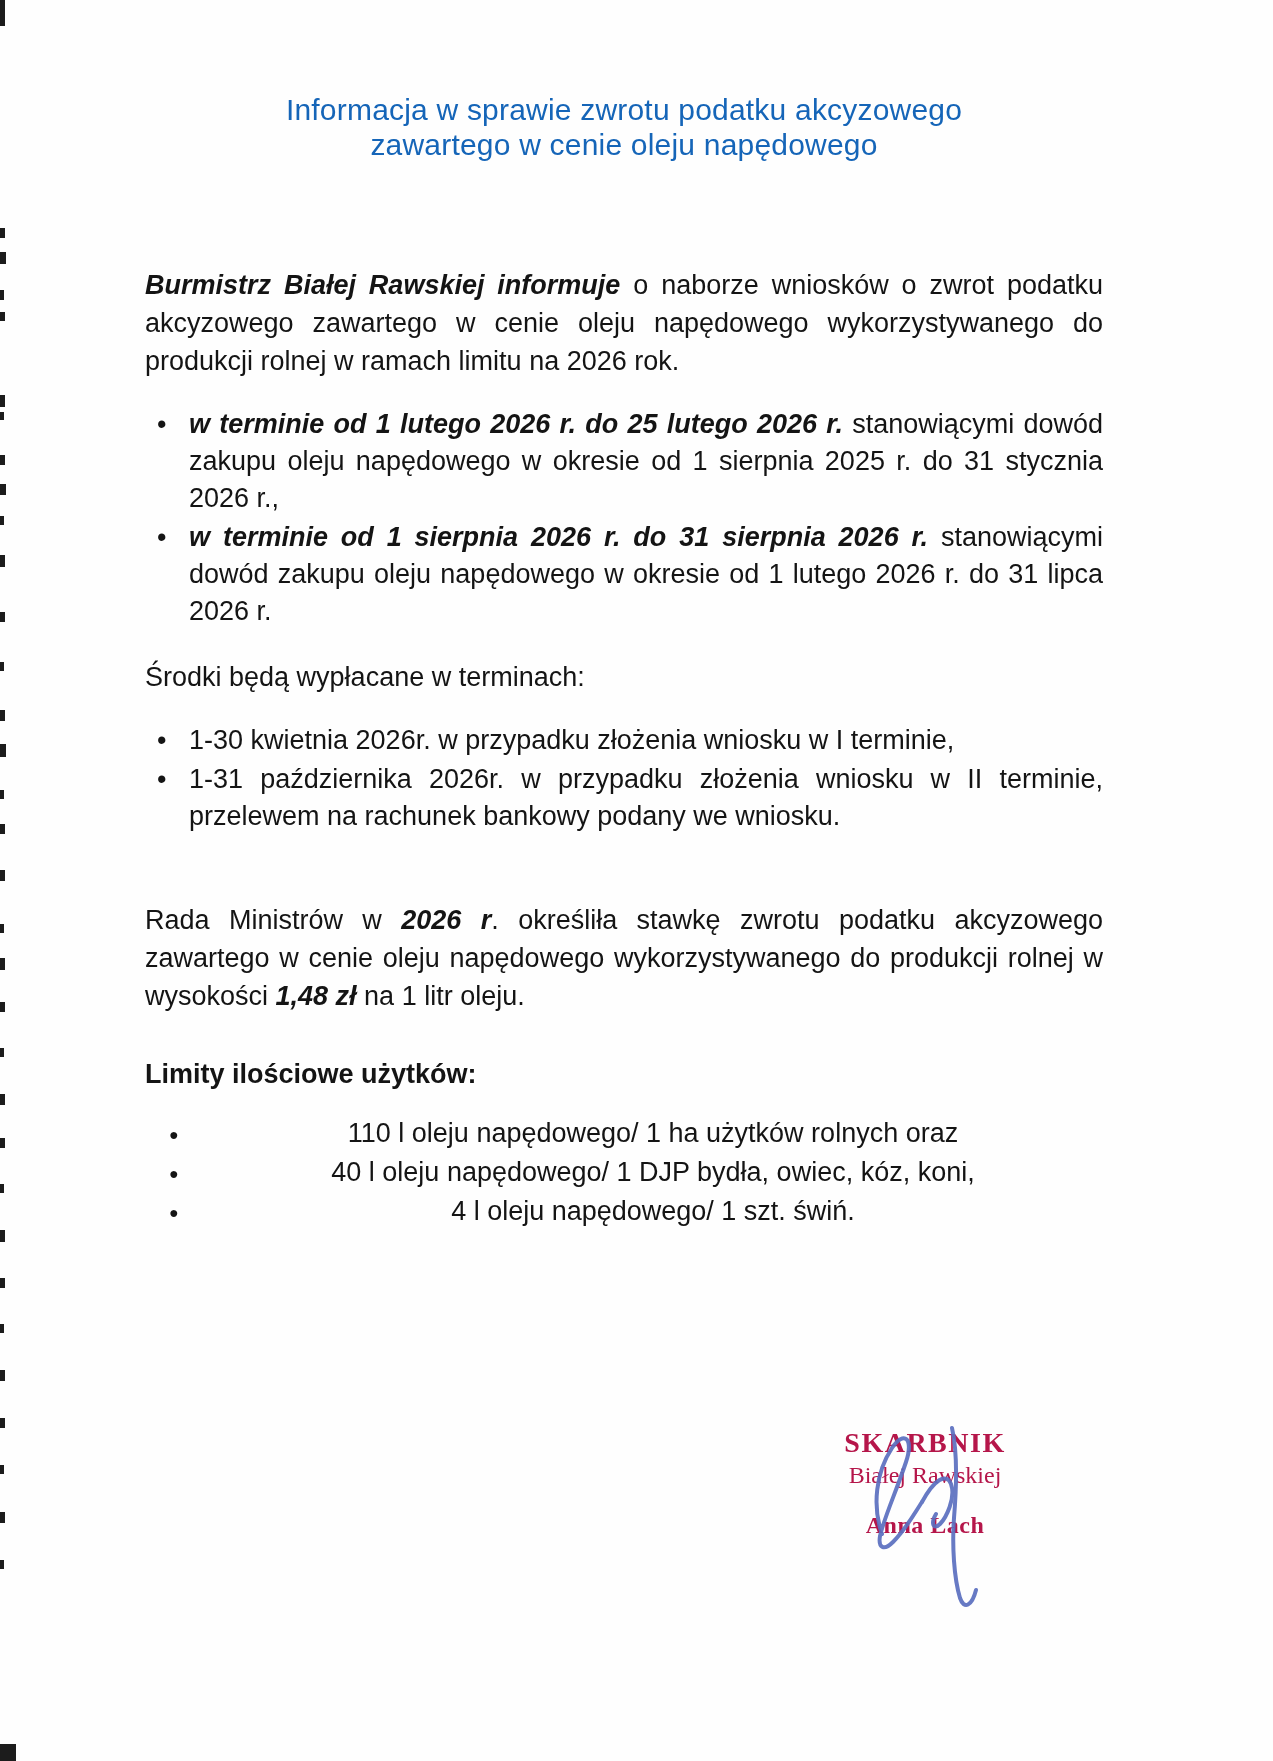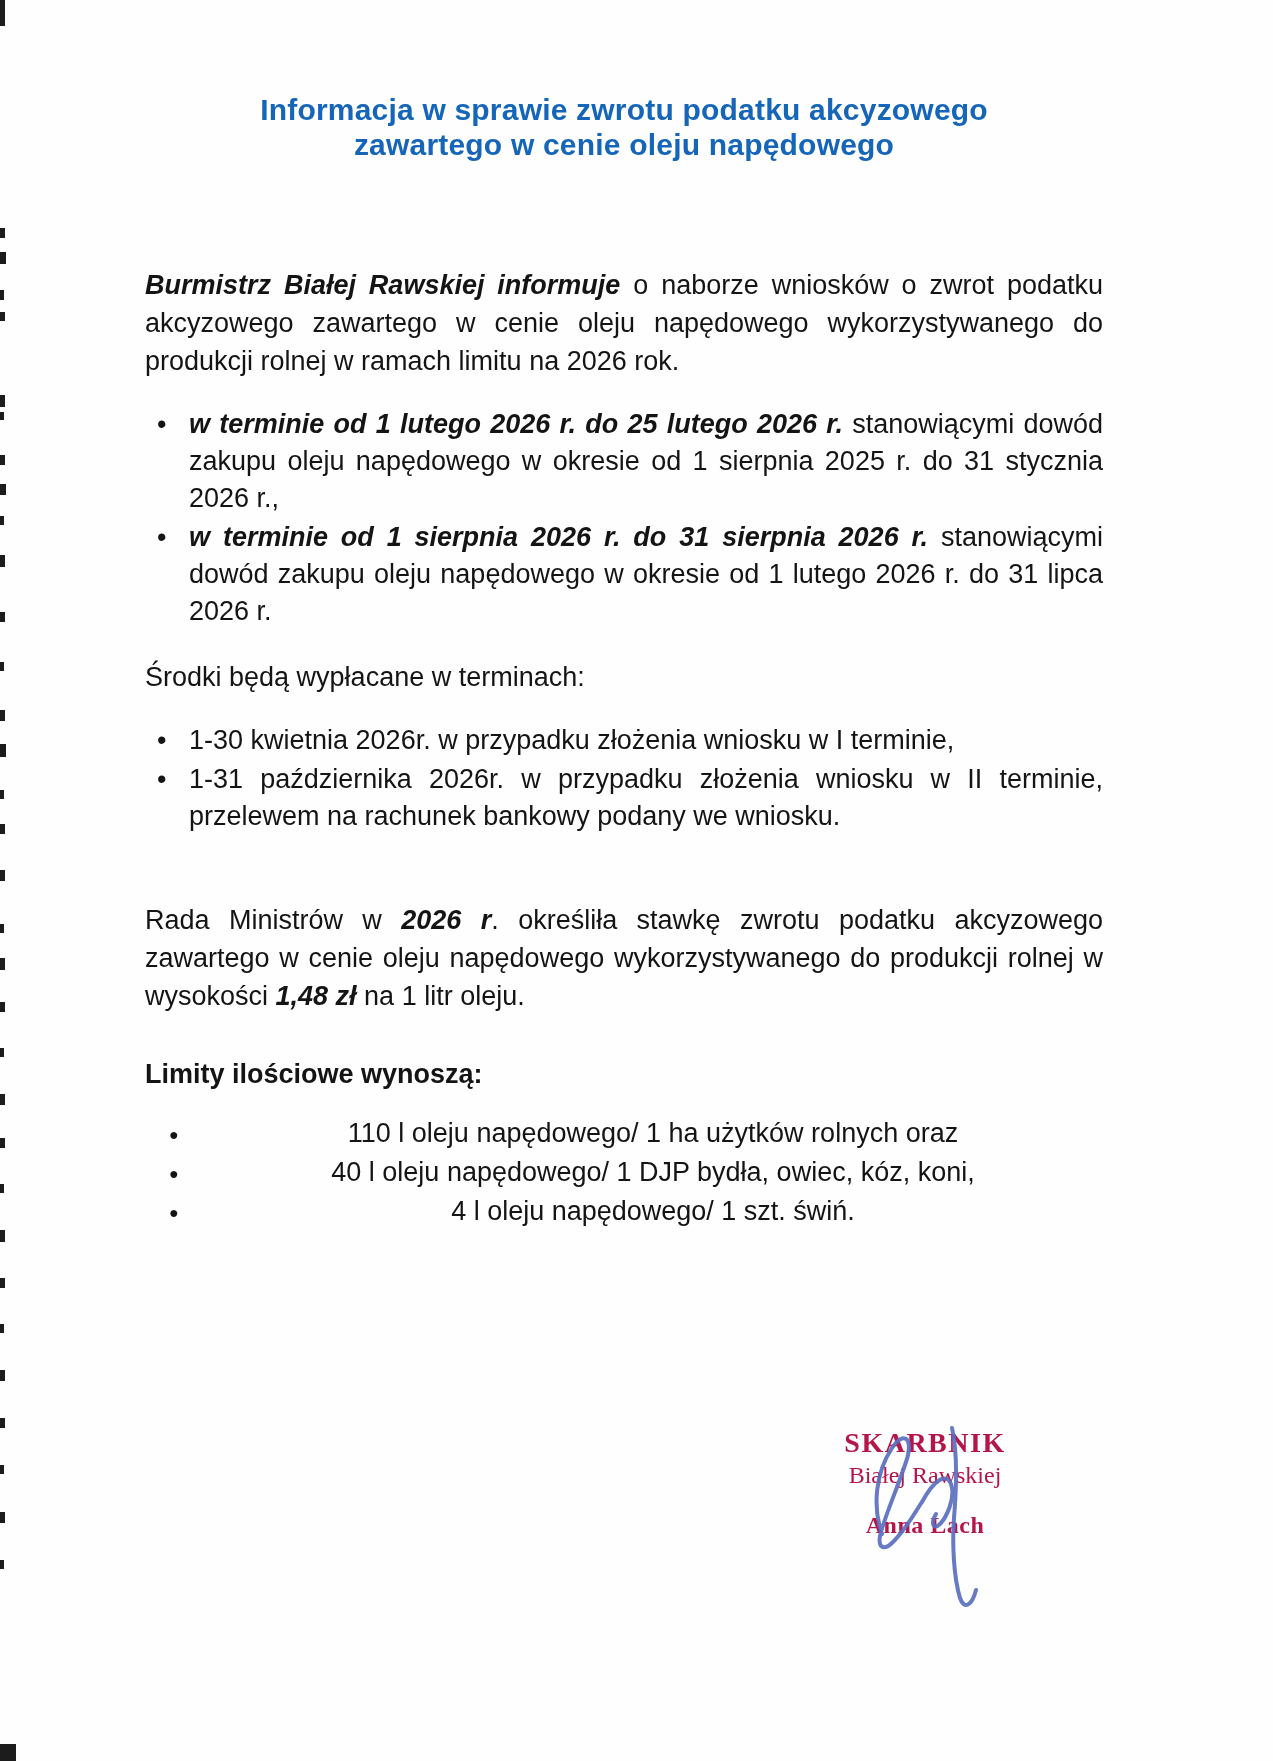--- a/index.html
+++ b/index.html
@@ -18,21 +18,21 @@
 
   .content {
     position: absolute;
     left: 145px; top: 0;
     width: 958px;
   }
 
   .doc-title {
     margin: 92px 0 104px 0;
     text-align: center;
-    font-weight: bold;
+    font-weight: normal;
     font-size: 30px;
     line-height: 35px;
     letter-spacing: 0.2px;
   }
 
   .para {
     font-size: 27px;
     line-height: 38px;
     text-align: justify;
     margin: 0 0 26px 0;
@@ -120,21 +120,21 @@
 
     <p class="para">Środki będą wypłacane w terminach:</p>
 
     <ul class="doc-list small-gap">
       <li>1-30 kwietnia 2026r. w przypadku złożenia wniosku w I terminie,</li>
       <li>1-31 października 2026r. w przypadku złożenia wniosku w II terminie, przelewem na rachunek bankowy podany we wniosku.</li>
     </ul>
 
     <p class="para" style="margin-bottom:40px">Rada Ministrów w <b>2026 r</b>. określiła stawkę zwrotu podatku akcyzowego zawartego w cenie oleju napędowego wykorzystywanego do produkcji rolnej w wysokości <b>1,48 zł</b> na 1 litr oleju.</p>
 
-    <p class="para heading-bold" style="margin-bottom:22px">Limity ilościowe wynoszą:</p>
+    <p class="para heading-bold" style="margin-bottom:22px">Limity ilościowe użytków:</p>
 
     <ul class="doc-list limits">
       <li>110 l oleju napędowego/ 1 ha użytków rolnych oraz</li>
       <li>40 l oleju napędowego/ 1 DJP bydła, owiec, kóz, koni,</li>
       <li>4 l oleju napędowego/ 1 szt. świń.</li>
     </ul>
 
 
   </div>
 

